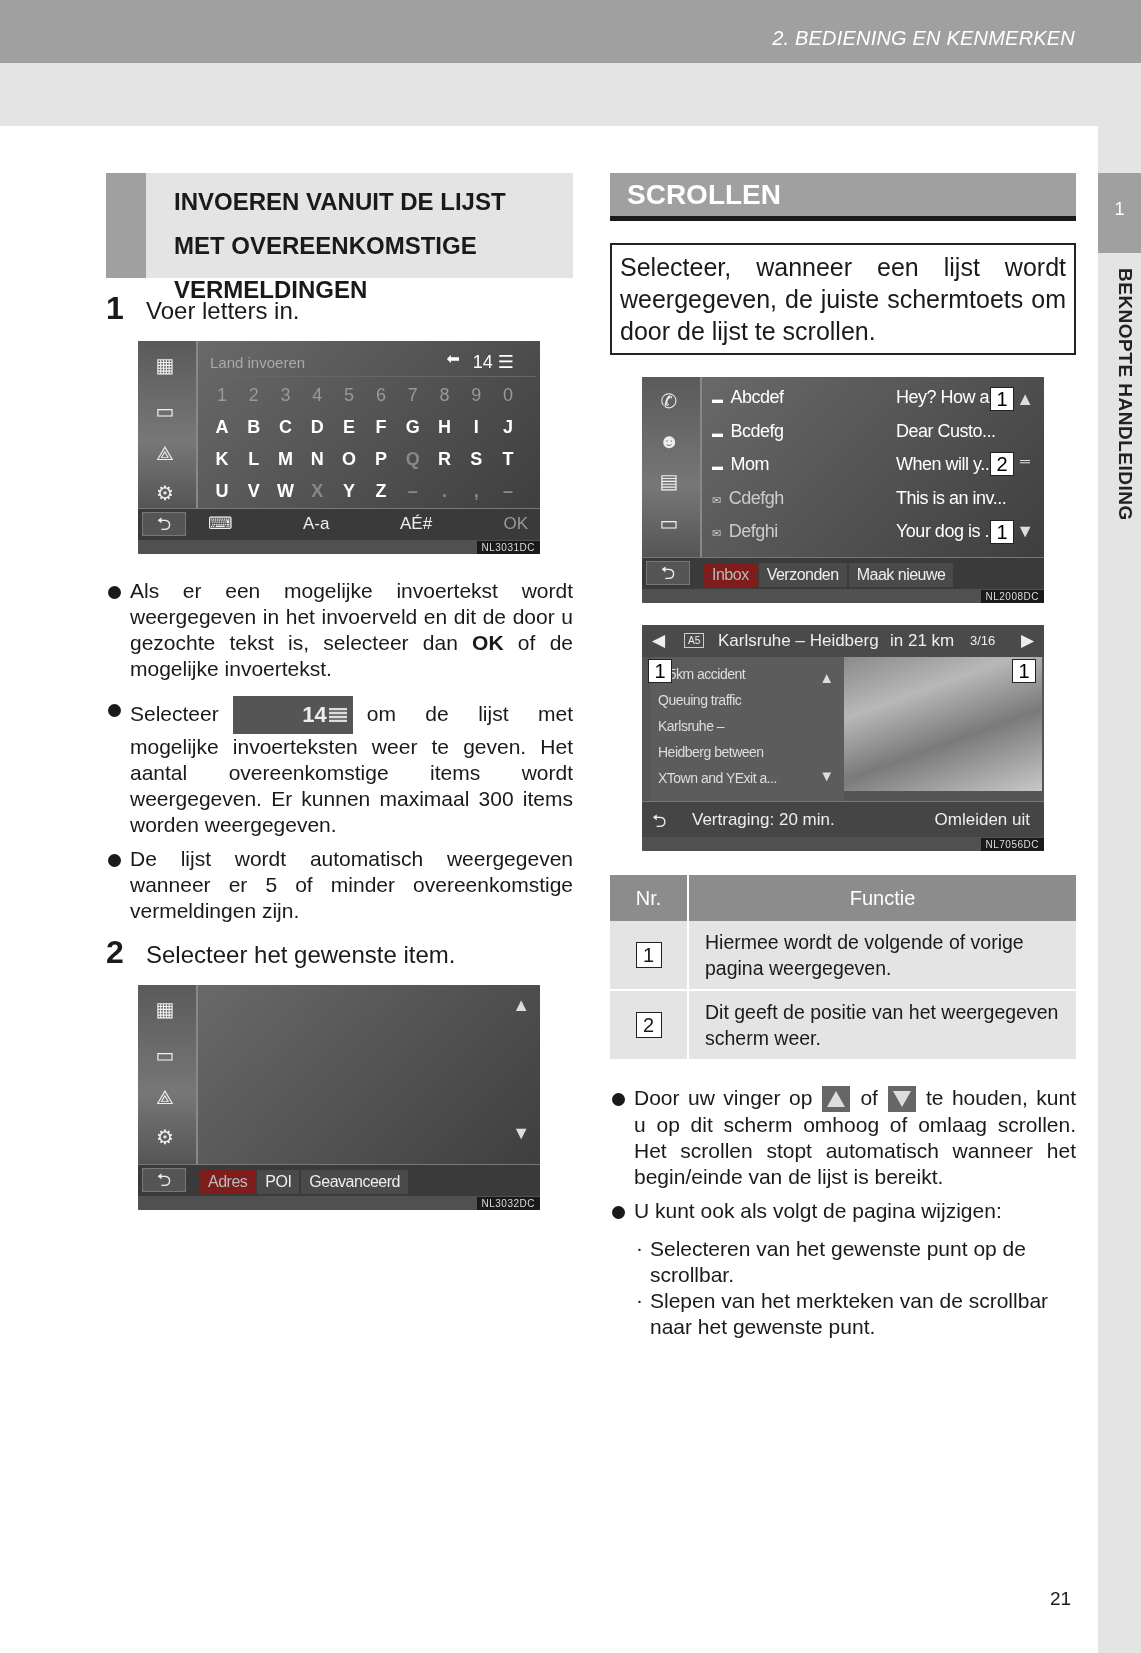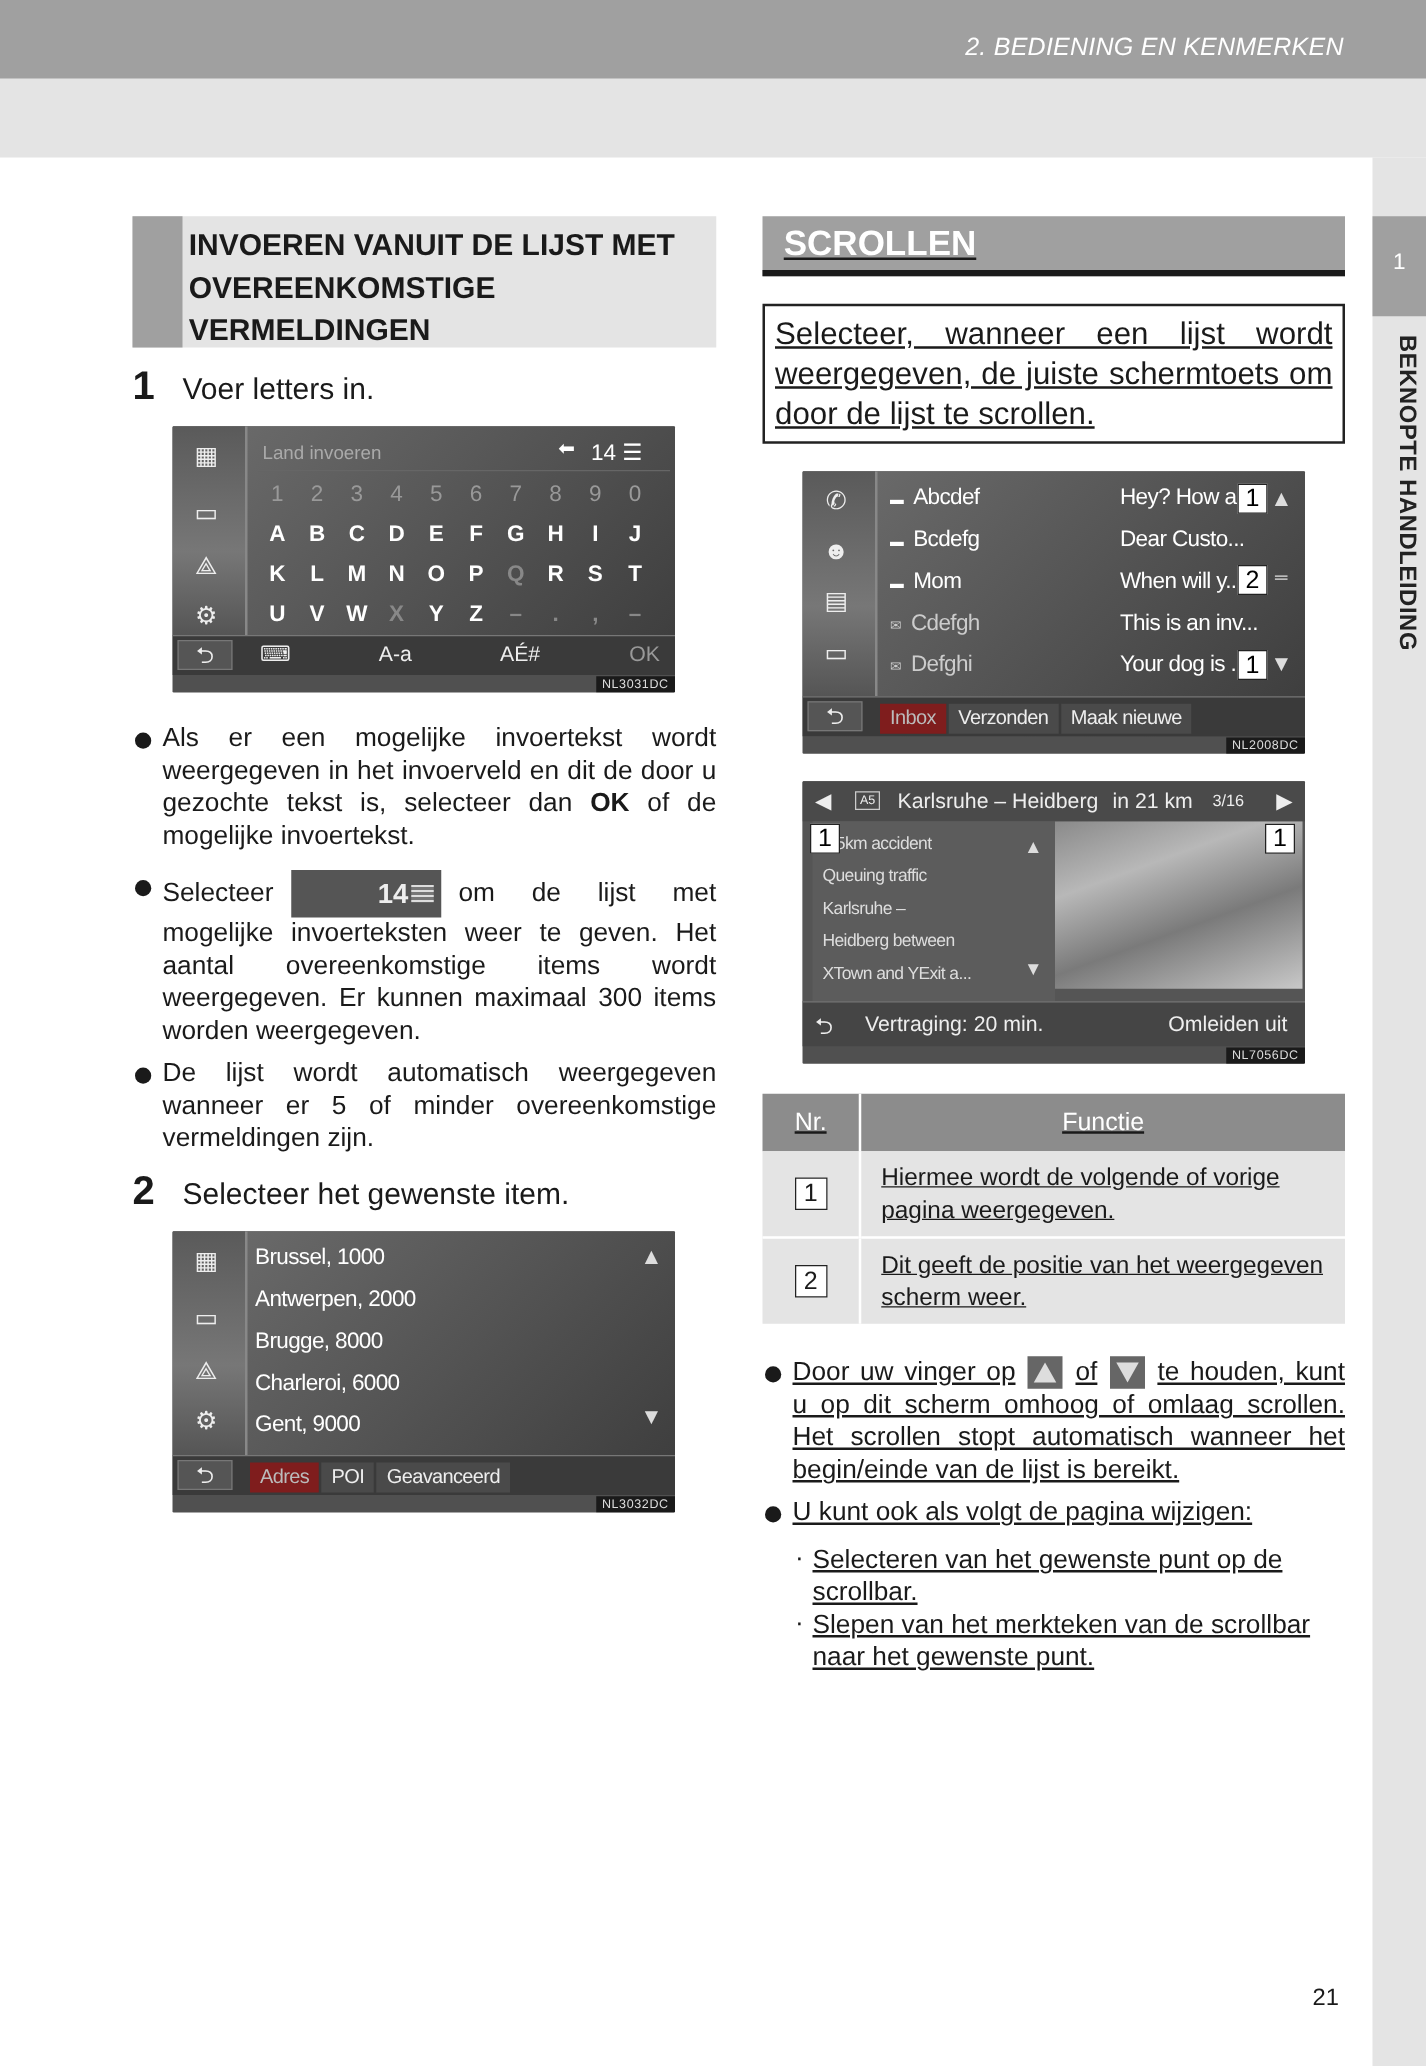--- a/index.html
+++ b/index.html
@@ -5,25 +5,25 @@
   * { box-sizing: border-box; margin: 0; padding: 0; }
   body { width: 1141px; height: 1653px; background: #fff; font-family: "Liberation Sans", sans-serif; color: #1a1a1a; position: relative; overflow: hidden; }
   .topbar { position: absolute; left: 0; top: 0; width: 1141px; height: 63px; background: #a0a0a0; }
   .topbar .chap { position: absolute; right: 66px; top: 27px; color: #fff; font-size: 20px; letter-spacing: 0.2px; font-style: italic; }
   .subbar { position: absolute; left: 0; top: 63px; width: 1141px; height: 63px; background: #e4e4e4; }
   .sidestrip { position: absolute; left: 1098px; top: 126px; width: 43px; height: 1527px; background: #e4e4e4; }
   .sidetab { position: absolute; left: 1098px; top: 173px; width: 43px; height: 80px; background: #a0a0a0; color: #fff; font-size: 18px; text-align: center; padding-top: 26px; }
   .sidelabel { position: absolute; left: 1104px; top: 268px; width: 32px; height: 300px; writing-mode: vertical-rl; font-weight: bold; font-size: 19px; color: #222; letter-spacing: 0.5px; }
 
   .col-left { position: absolute; left: 106px; top: 173px; width: 467px; }
-  .col-right { position: absolute; left: 610px; top: 173px; width: 466px; text-decoration: underline; }
+  .col-right { position: absolute; left: 610px; top: 173px; width: 466px; }
 
   .h-left { display: flex; background: #e4e4e4; height: 105px; }
   .h-left .bar { width: 40px; background: #a0a0a0; }
-  .h-left .txt { padding: 7px 0 0 5px; font-weight: bold; font-size: 24px; line-height: 34px; color: #1a1a1a; }
+  .h-left .txt { padding: 7px 0 0 28px; font-weight: bold; font-size: 24px; line-height: 44px; color: #1a1a1a; }
 
   .box { border: 2px solid #222; padding: 6px 8px; font-size: 25px; line-height: 32px; text-align: justify; }
   .col-left .box { margin-top: 22px; }
 
   .step { display: flex; align-items: baseline; margin-top: 12px; font-size: 24px; }
   .step .num { font-weight: bold; font-size: 32px; width: 40px; }
 
   .screen { position: relative; background: #505050; border-radius: 1px; overflow: hidden; }
   .screen .code { position: absolute; right: 0; bottom: 0; background: #1a1a1a; color: #ddd; font-size: 10px; padding: 1px 5px; letter-spacing: 0.5px; }
   .screen .inner { position: absolute; left: 0; top: 0; right: 0; bottom: 14px; background: linear-gradient(135deg, #6e6e6e 0%, #5a5a5a 40%, #3c3c3c 100%); }
@@ -187,27 +187,20 @@
   </div>
 
   <div class="screen" style="margin:14px 0 0 32px;width:402px;height:225px;">
     <div class="inner">
       <div class="left-rail">
         <div class="rail-icon" style="top:12px">▦</div>
         <div class="rail-icon" style="top:58px">▭</div>
         <div class="rail-icon" style="top:100px">⟁</div>
         <div class="rail-icon" style="top:140px">⚙</div>
       </div>
-      <div class="list-items">
-        <div>Brussel, 1000</div>
-        <div>Antwerpen, 2000</div>
-        <div>Brugge, 8000</div>
-        <div>Charleroi, 6000</div>
-        <div>Gent, 9000</div>
-      </div>
       <span class="arrow" style="right:10px;top:10px">▲</span>
       <span class="arrow" style="right:10px;top:138px">▼</span>
       <div class="bottom-bar">
         <div class="back-btn">⮌</div>
         <div class="tabs">
           <span class="active">Adres</span>
           <span>POI</span>
           <span>Geavanceerd</span>
         </div>
       </div>

